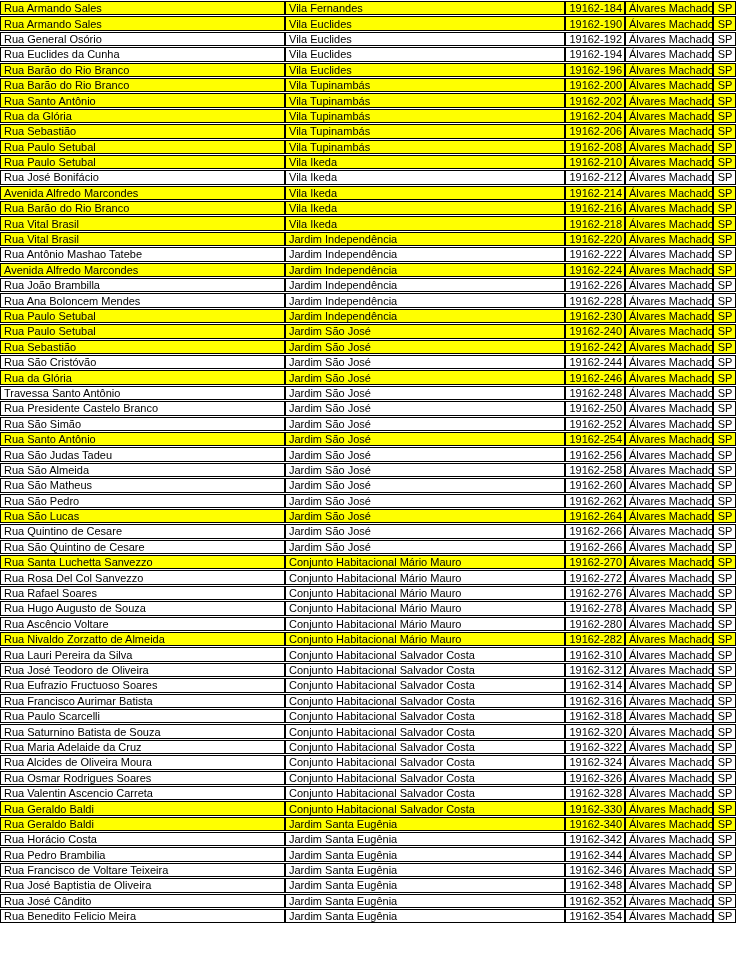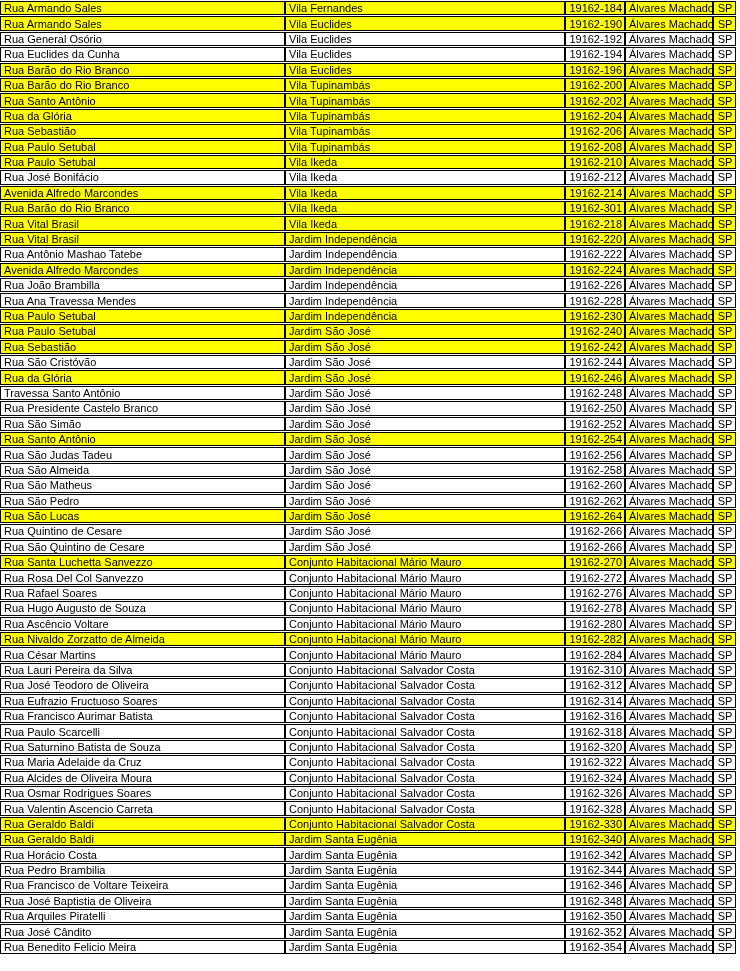--- a/index.html
+++ b/index.html
@@ -152,21 +152,21 @@
         <tr class="hl">
     <td class="col-street">Avenida Alfredo Marcondes</td>
     <td class="col-neighborhood">Vila Ikeda</td>
     <td class="col-cep">19162-214</td>
     <td class="col-city">Álvares Machado</td>
     <td class="col-state">SP</td>
   </tr>
         <tr class="hl">
     <td class="col-street">Rua Barão do Rio Branco</td>
     <td class="col-neighborhood">Vila Ikeda</td>
-    <td class="col-cep">19162-301</td>
+    <td class="col-cep">19162-216</td>
     <td class="col-city">Álvares Machado</td>
     <td class="col-state">SP</td>
   </tr>
         <tr class="hl">
     <td class="col-street">Rua Vital Brasil</td>
     <td class="col-neighborhood">Vila Ikeda</td>
     <td class="col-cep">19162-218</td>
     <td class="col-city">Álvares Machado</td>
     <td class="col-state">SP</td>
   </tr>
@@ -192,21 +192,21 @@
     <td class="col-state">SP</td>
   </tr>
         <tr>
     <td class="col-street">Rua João Brambilla</td>
     <td class="col-neighborhood">Jardim Independência</td>
     <td class="col-cep">19162-226</td>
     <td class="col-city">Álvares Machado</td>
     <td class="col-state">SP</td>
   </tr>
         <tr>
-    <td class="col-street">Rua Ana Travessa Mendes</td>
+    <td class="col-street">Rua Ana Boloncem Mendes</td>
     <td class="col-neighborhood">Jardim Independência</td>
     <td class="col-cep">19162-228</td>
     <td class="col-city">Álvares Machado</td>
     <td class="col-state">SP</td>
   </tr>
         <tr class="hl">
     <td class="col-street">Rua Paulo Setubal</td>
     <td class="col-neighborhood">Jardim Independência</td>
     <td class="col-cep">19162-230</td>
     <td class="col-city">Álvares Machado</td>
@@ -353,27 +353,20 @@
     <td class="col-state">SP</td>
   </tr>
         <tr class="hl">
     <td class="col-street">Rua Nivaldo Zorzatto de Almeida</td>
     <td class="col-neighborhood">Conjunto Habitacional Mário Mauro</td>
     <td class="col-cep">19162-282</td>
     <td class="col-city">Álvares Machado</td>
     <td class="col-state">SP</td>
   </tr>
         <tr>
-    <td class="col-street">Rua César Martins</td>
-    <td class="col-neighborhood">Conjunto Habitacional Mário Mauro</td>
-    <td class="col-cep">19162-284</td>
-    <td class="col-city">Álvares Machado</td>
-    <td class="col-state">SP</td>
-  </tr>
-        <tr>
     <td class="col-street">Rua Lauri Pereira da Silva</td>
     <td class="col-neighborhood">Conjunto Habitacional Salvador Costa</td>
     <td class="col-cep">19162-310</td>
     <td class="col-city">Álvares Machado</td>
     <td class="col-state">SP</td>
   </tr>
         <tr>
     <td class="col-street">Rua José Teodoro de Oliveira</td>
     <td class="col-neighborhood">Conjunto Habitacional Salvador Costa</td>
     <td class="col-cep">19162-312</td>
@@ -468,27 +461,20 @@
     <td class="col-street">Rua Francisco de Voltare Teixeira</td>
     <td class="col-neighborhood">Jardim Santa Eugênia</td>
     <td class="col-cep">19162-346</td>
     <td class="col-city">Álvares Machado</td>
     <td class="col-state">SP</td>
   </tr>
         <tr>
     <td class="col-street">Rua José Baptistia de Oliveira</td>
     <td class="col-neighborhood">Jardim Santa Eugênia</td>
     <td class="col-cep">19162-348</td>
-    <td class="col-city">Álvares Machado</td>
-    <td class="col-state">SP</td>
-  </tr>
-        <tr>
-    <td class="col-street">Rua Arquiles Piratelli</td>
-    <td class="col-neighborhood">Jardim Santa Eugênia</td>
-    <td class="col-cep">19162-350</td>
     <td class="col-city">Álvares Machado</td>
     <td class="col-state">SP</td>
   </tr>
         <tr>
     <td class="col-street">Rua José Cândito</td>
     <td class="col-neighborhood">Jardim Santa Eugênia</td>
     <td class="col-cep">19162-352</td>
     <td class="col-city">Álvares Machado</td>
     <td class="col-state">SP</td>
   </tr>

